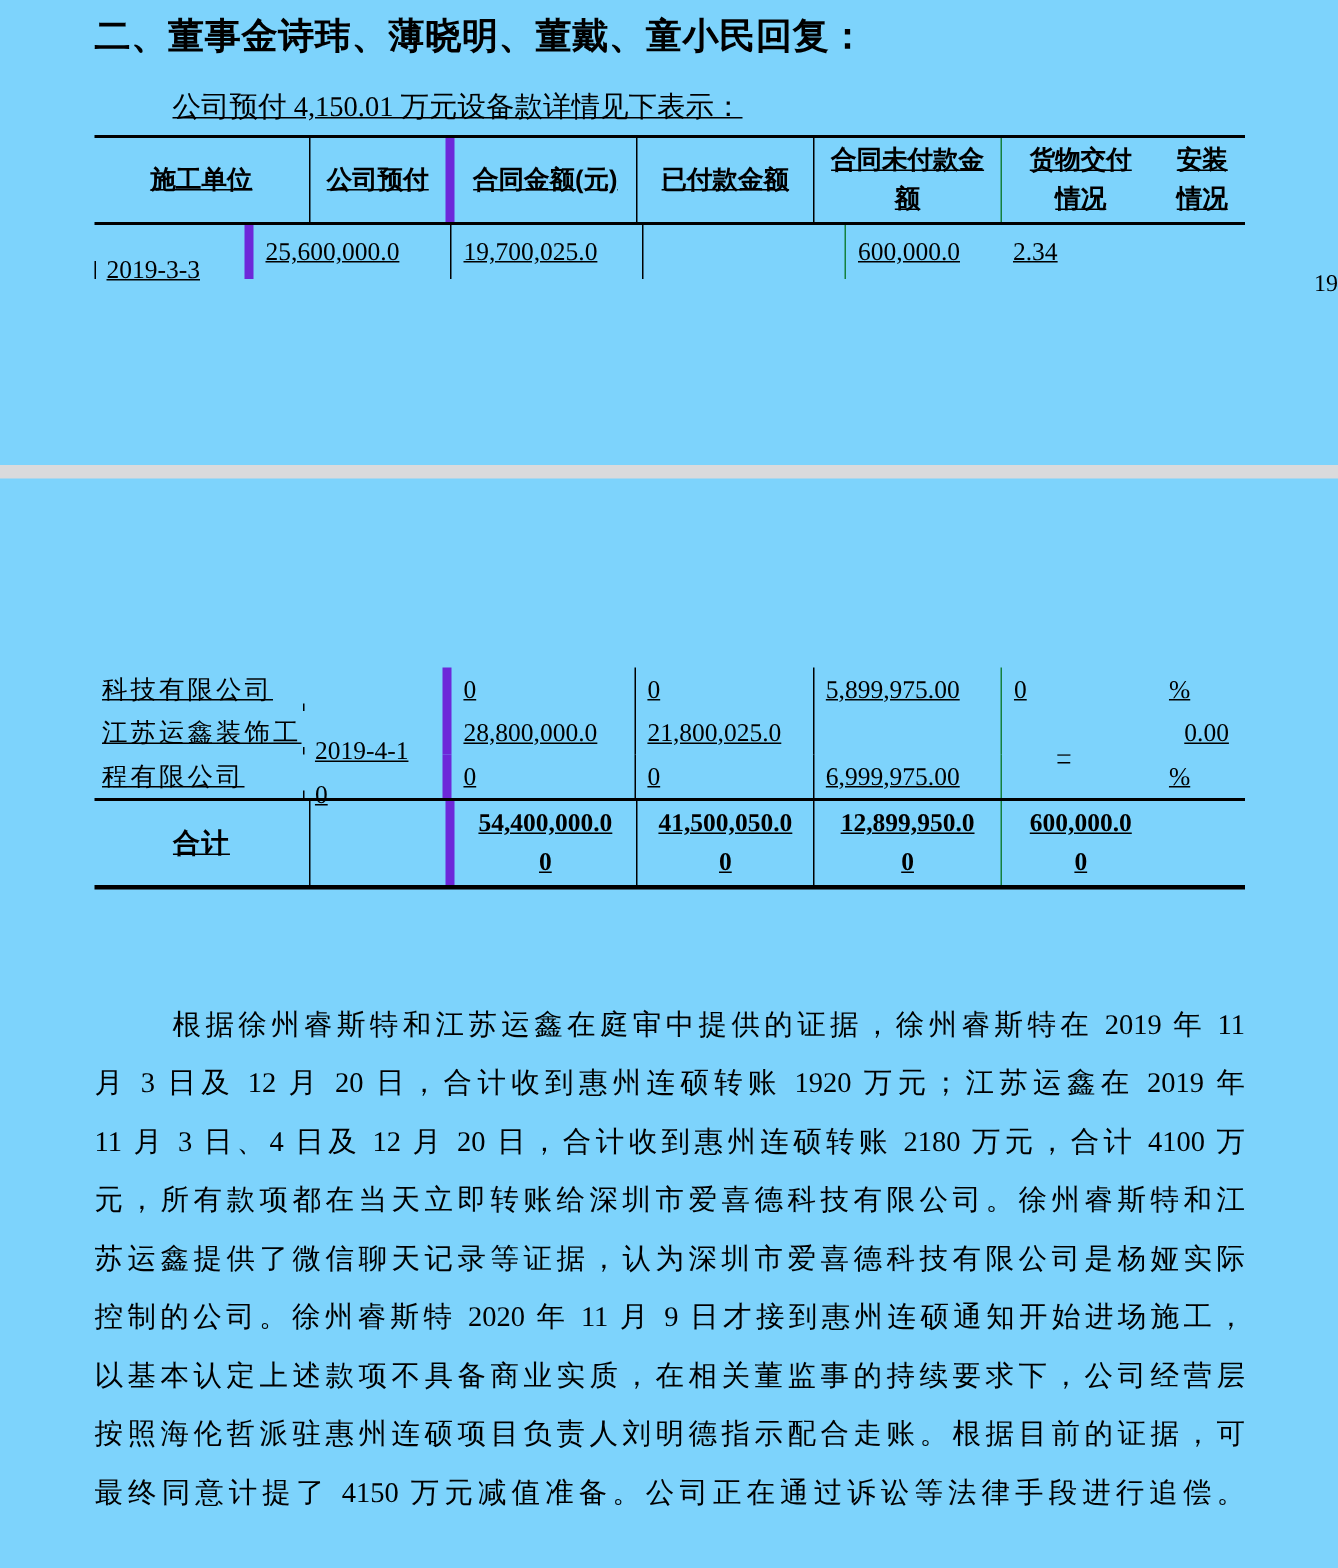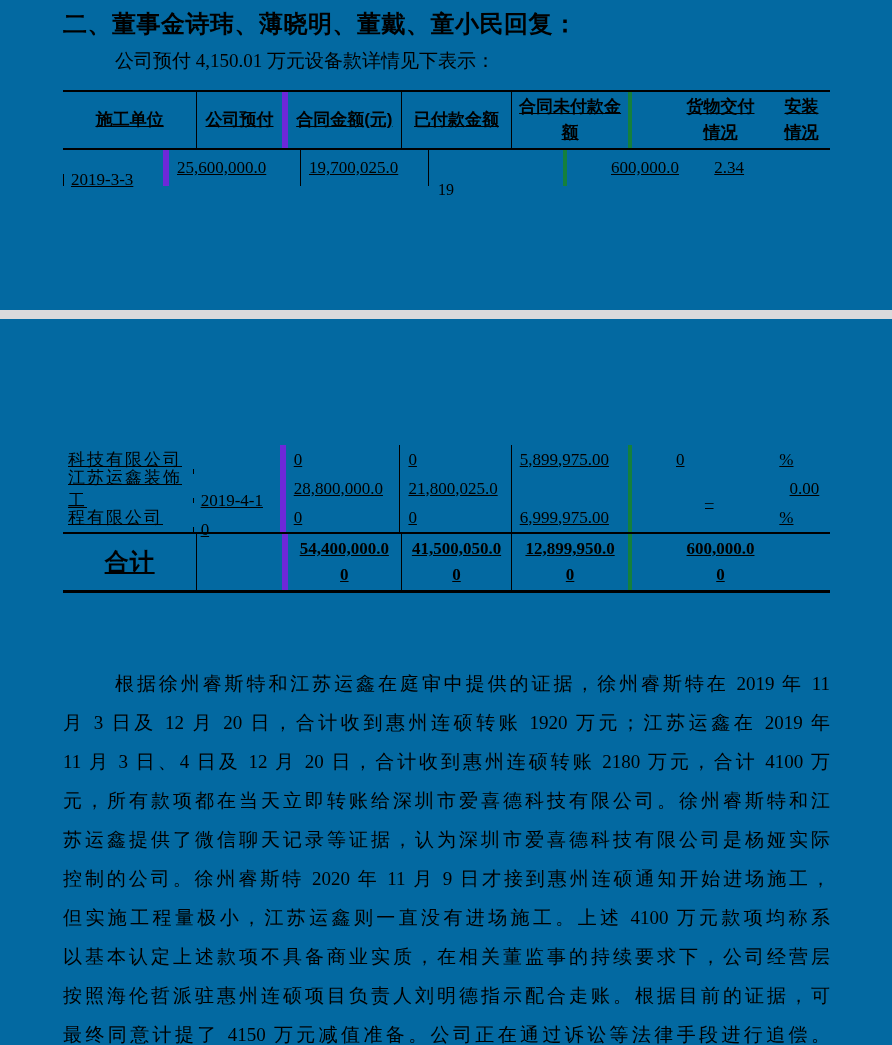--- a/index.html
+++ b/index.html
@@ -1,60 +1,60 @@
 <!DOCTYPE html>
 <html><head>
 <meta charset="utf-8">
 <style>
   * { margin:0; padding:0; box-sizing:content-box; }
   body { background:#fff; }
-  .screen { position:relative; width:892px; height:1045px; background:#0369a1; overflow:hidden;
+  .screen { position:relative; width:892px; height:1045px; background:#7dd3fc; overflow:hidden;
             color:#000; font-family:"Liberation Serif", serif; }
 
   .heading { position:absolute; left:63px; top:8px; font-family:"Liberation Sans", sans-serif;
              font-weight:bold; font-size:24px; letter-spacing:0.5px; }
-  .intro { position:absolute; left:115px; top:48px; font-size:19px; }
+  .intro { position:absolute; left:115px; top:58px; font-size:19px;text-decoration:underline; }
 
   
   .tbl { position:absolute; left:63px; width:767px; font-size:17px;text-decoration:underline; }
   .frag1 { top:90px; }
   .frag2 { top:445px; }
 
   .trow, .thead, .total-row { display:flex; width:767px; }
   .thead { height:56px; border-top:2px solid #000; border-bottom:2px solid #000;
            font-family:"Liberation Sans", sans-serif; font-weight:bold; }
   .frag1 .trow { height:36px; }
   .frag2 .trow { height:29px; }
   .total-row { height:56px; border-top:2px solid #000; border-bottom:3px solid #000; font-weight:bold; }
 
   .c { display:flex; align-items:center; overflow:visible; }
   .c1 { width:145px; }
   .c2 { width:92px;  border-left:1px solid #000; }
   .c3 { width:123px; border-left:6px solid #6d28d9; }
   .c4 { width:119px; border-left:1px solid #000; }
   .c5 { width:126px; border-left:1px solid #000; }
-  .c67 { width:162px; border-left:4px solid #15803d; display:flex;padding-left:36px; }
+  .c67 { width:162px; border-left:1px solid #15803d; display:flex; }
   .sub-del { width:105px; display:flex; align-items:center; }
   .sub-ins { width:57px;  display:flex; align-items:center; }
 
   .thead .c, .thead .sub-del, .thead .sub-ins {
       flex-direction:column; justify-content:center; text-align:center; line-height:26px; }
 
   .cellpad { padding-left:8px; }
   .datepad { padding-left:7px;margin-top:24px; }
   .unit { padding-left:5px; letter-spacing:2px; }
   .inspad { padding-left:10px;text-align:center; }
 
   .dash { position:relative; top:13px; padding-left:37px; }
 
   .total-row .c, .total-row .sub-del, .total-row .sub-ins {
       flex-direction:column; justify-content:center; text-align:center; line-height:26px; }
-  .total-label { font-family:"Liberation Sans", sans-serif; font-size:24px; letter-spacing:1px; }
+  .total-label { font-family:"Liberation Sans", sans-serif; font-size:18px; letter-spacing:1px; }
 
-  .pagenum { position:absolute; top:181px; left:0; width:892px; text-align:center; font-size:16px; }
+  .pagenum { position:absolute; top:181px; left:0; width:892px; text-align:right; font-size:16px; }
   .band { position:absolute; top:310px; left:0; width:892px; height:9px; background:#dadadc; }
 
   
   .bodytext { position:absolute; left:63px; top:664px; width:767px; font-size:19px; }
   .bline { height:39px; line-height:39px; text-align:justify; text-align-last:justify;
            overflow:hidden; }
   .indent { text-indent:52px; }
 </style>
 </head>
 <body>
@@ -169,19 +169,18 @@
     </div>
   </div>
 
   <div class="bodytext">
     <div class="bline indent">根据徐州睿斯特和江苏运鑫在庭审中提供的证据，徐州睿斯特在 2019 年 11</div>
     <div class="bline">月 3 日及 12 月 20 日，合计收到惠州连硕转账 1920 万元；江苏运鑫在 2019 年</div>
     <div class="bline">11 月 3 日、4 日及 12 月 20 日，合计收到惠州连硕转账 2180 万元，合计 4100 万</div>
     <div class="bline">元，所有款项都在当天立即转账给深圳市爱喜德科技有限公司。徐州睿斯特和江</div>
     <div class="bline">苏运鑫提供了微信聊天记录等证据，认为深圳市爱喜德科技有限公司是杨娅实际</div>
     <div class="bline">控制的公司。徐州睿斯特 2020 年 11 月 9 日才接到惠州连硕通知开始进场施工，</div>
-    <div class="bline">但实施工程量极小，江苏运鑫则一直没有进场施工。上述 4100 万元款项均称系</div>
     <div class="bline">以基本认定上述款项不具备商业实质，在相关董监事的持续要求下，公司经营层</div>
     <div class="bline">按照海伦哲派驻惠州连硕项目负责人刘明德指示配合走账。根据目前的证据，可</div>
     <div class="bline">最终同意计提了 4150 万元减值准备。公司正在通过诉讼等法律手段进行追偿。</div>
   </div>
 
 </div>
 
 </body></html>

